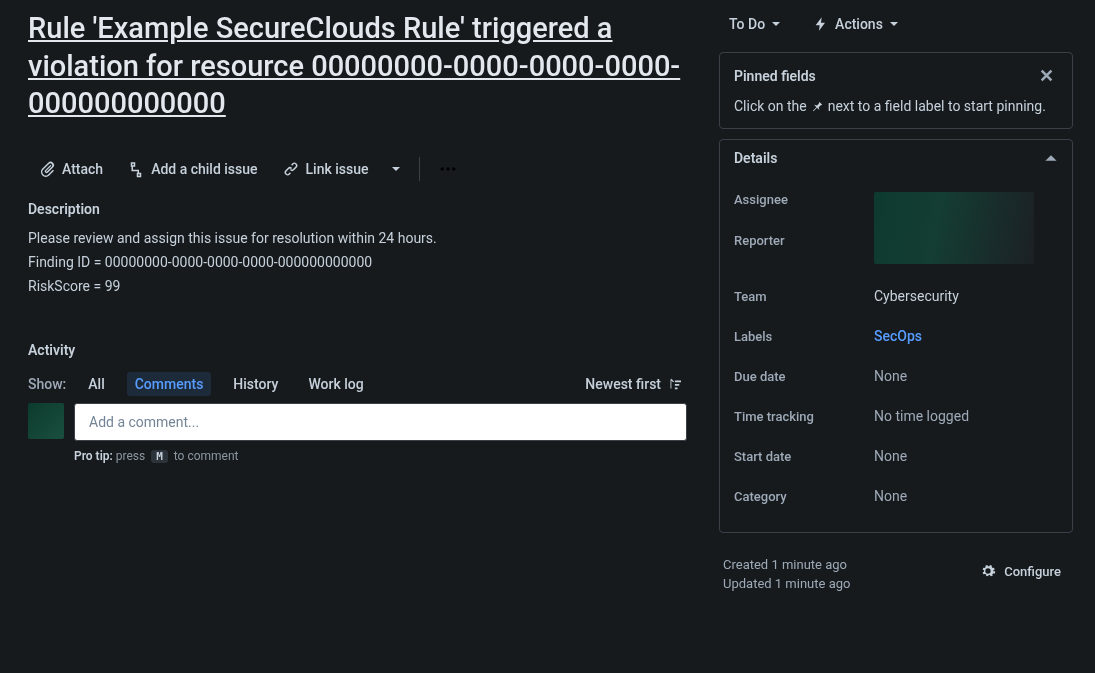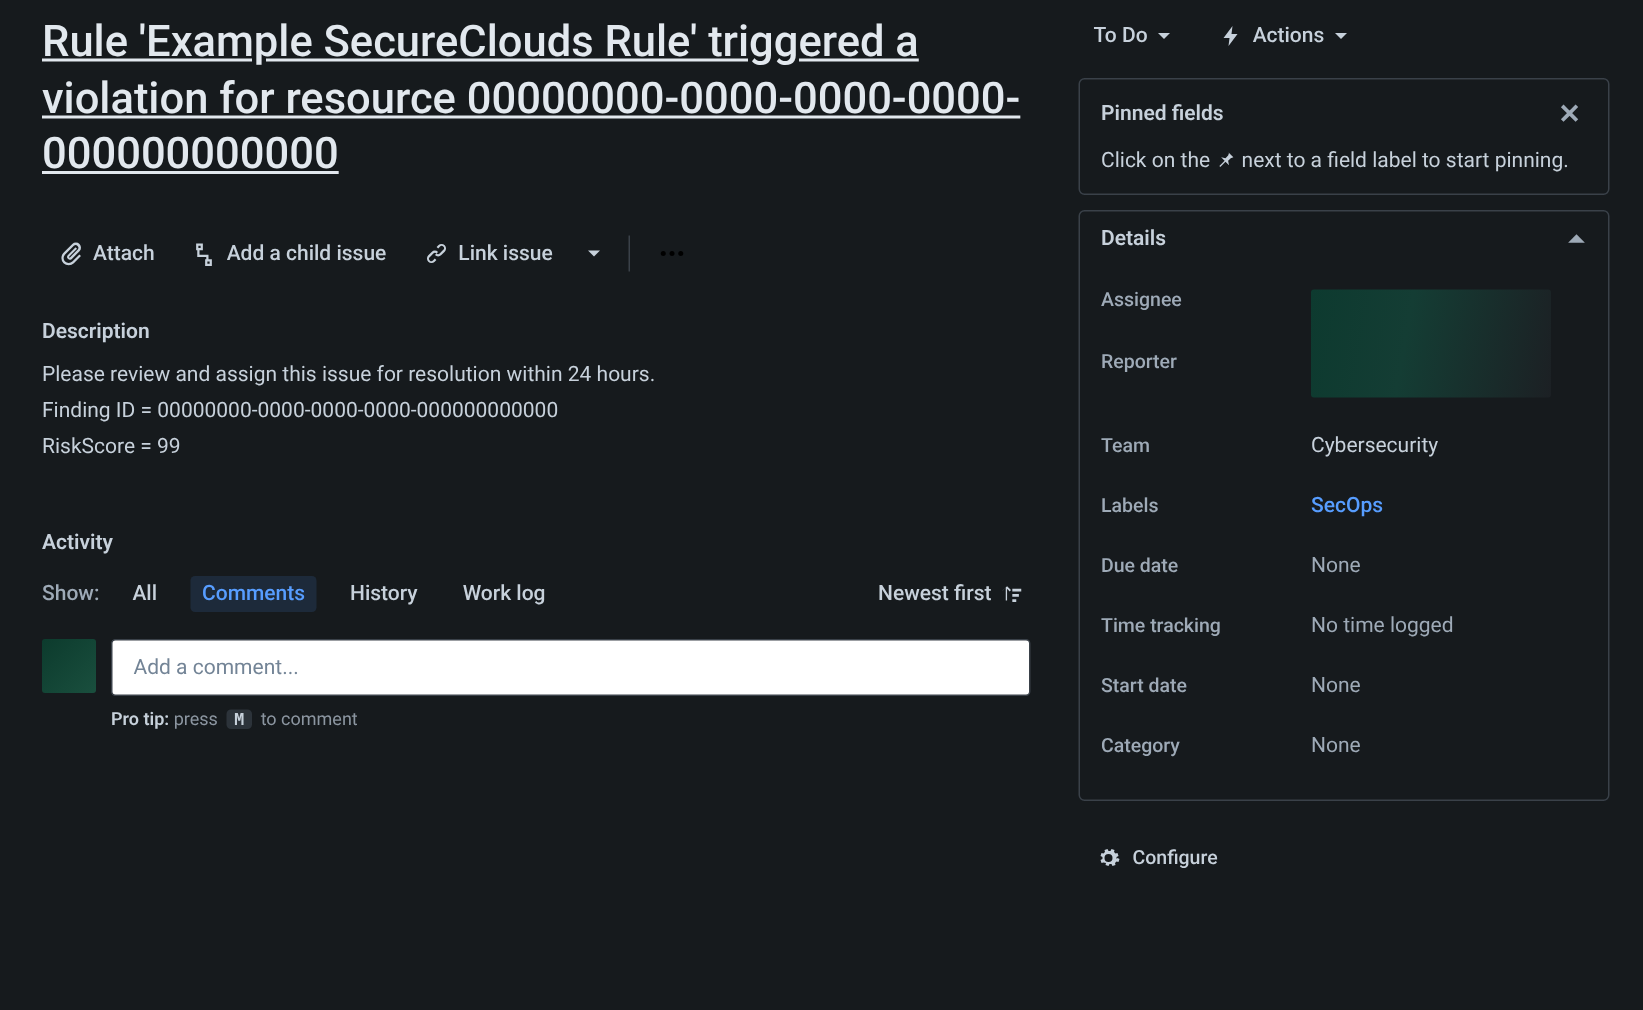--- a/index.html
+++ b/index.html
@@ -21,21 +21,21 @@
     font-size: 29px;
     font-weight: 500;
     line-height: 1.3;
     margin-bottom: 30px;
     text-decoration: underline;
   }
   .toolbar {
     display: flex;
     align-items: center;
     gap: 4px;
-    margin-bottom: 28px;
+    margin-bottom: 16px;
   }
   .tbtn {
     display: inline-flex;
     align-items: center;
     gap: 6px;
     padding: 6px 10px;
     color: #c7d1db;
     font-weight: 500;
     font-size: 14px;
     border-radius: 3px;
@@ -53,21 +53,21 @@
     cursor: pointer;
     color: #c7d1db;
     display:inline-flex; align-items:center; justify-content:center;
   }
   .section-h { color:#c7d1db; font-weight:600; margin-bottom:10px; }
   .desc p { color:#c7d1db; line-height:1.7; }
   .activity { margin-top: 44px; }
   .activity-h { font-weight:600; color:#c7d1db; margin-bottom:14px; }
   .tabs-row {
     display:flex; align-items:center; justify-content:space-between;
-    margin-bottom:18px;
+    margin-bottom:7px;
   }
   .tabs { display:flex; align-items:center; gap:14px; }
   .show-lbl { color:#9eaab7; font-weight:500; }
   .tab {
     color:#c7d1db; font-weight:500; padding:4px 8px;
     border-radius:3px; cursor:pointer;
   }
   .tab.active {
     background:#1d2a3a;
     color:#579dff;
@@ -321,20 +321,24 @@
           <div class="field-val muted">None</div>
         </div>
         <div class="field-row">
           <div class="field-lbl">Category</div>
           <div class="field-val muted">None</div>
         </div>
       </div>
     </div>
 
     <div class="meta-foot">
+      <div class="left">
+        <div>Created 1 minute ago</div>
+        <div>Updated 1 minute ago</div>
+      </div>
       <span class="cfg">
         <svg class="gear" viewBox="0 0 24 24">
             <path d="M12 8a4 4 0 100 8 4 4 0 000-8zm9 4l2 1-1 3-2-.5a8 8 0 01-1.5 1.5l.5 2-3 1-1-2a8 8 0 01-2 0l-1 2-3-1 .5-2A8 8 0 017 16.5L5 17l-1-3 2-1a8 8 0 010-2l-2-1 1-3 2 .5A8 8 0 018.5 6L8 4l3-1 1 2a8 8 0 012 0l1-2 3 1-.5 2A8 8 0 0119 7.5l2-.5 1 3-2 1a8 8 0 010 2z"></path>
           </svg>
         <span>Configure</span>
       </span>
     </div>
   </div>
 </div>
 

